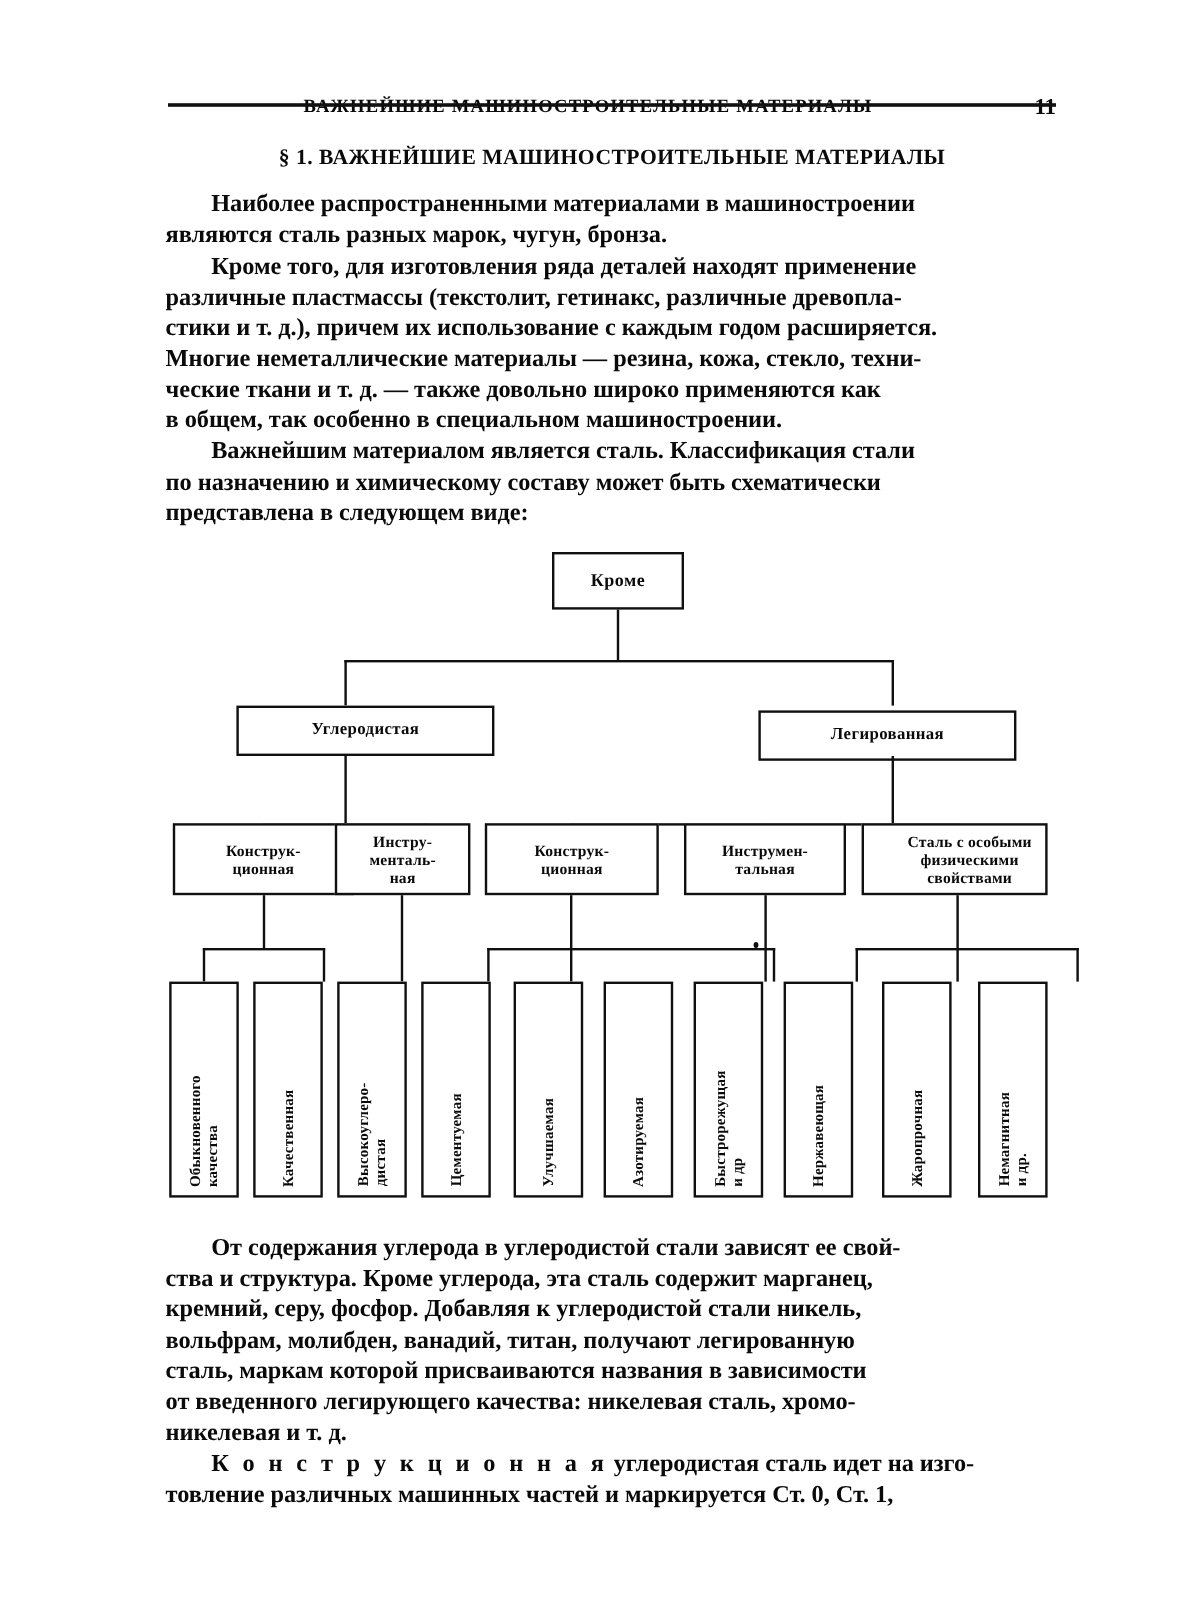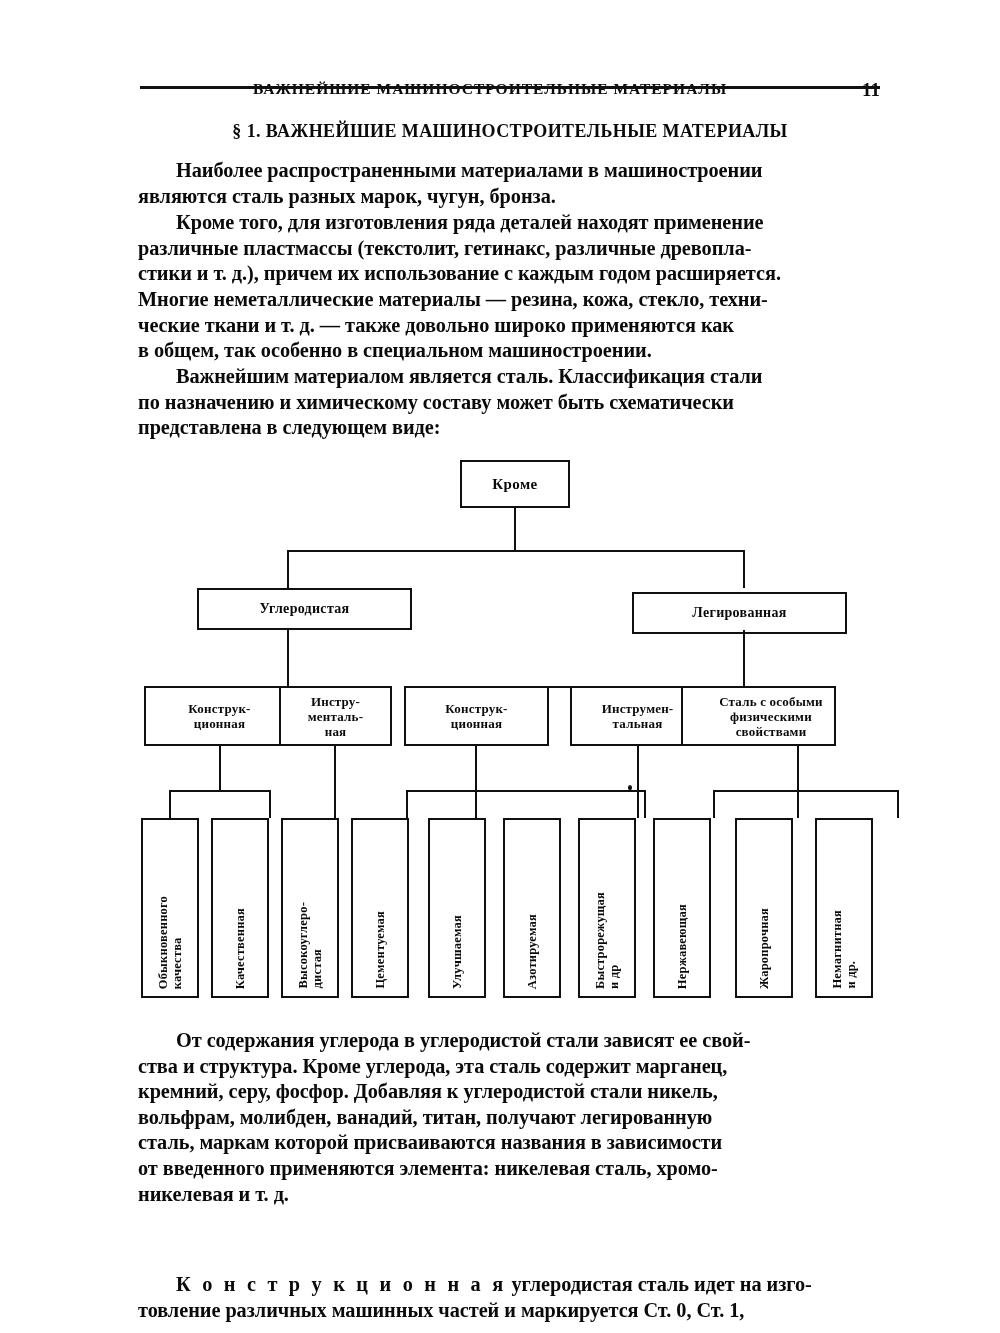--- a/index.html
+++ b/index.html
@@ -87,21 +87,21 @@
     font-family: "Liberation Serif", "DejaVu Serif", serif;
     letter-spacing: -0.05px;
     text-justify: inter-word;
   }
   .para > span { display: block; }
   .p1 { top: 158px; }
   .p2 { top: 210px; }
   .p3 { top: 287px; }
   .p4 { top: 364px; }
   .p5 { top: 1028px; }
-  .p7 { top: 1272px; }
+  .p7 { top: 1208px; }
 
   .indent::before {
     content: "";
     display: inline-block;
     width: 38px;
   }
   .spaced {
     letter-spacing: 3.2px;
   }
 
@@ -235,21 +235,21 @@
 ная</span>
     </div>
     <div class="dbox lvl3" style="left:404px; top:246px; width:145px; height:60px;">
       <span style="white-space:pre-line">Конструк-
 ционная</span>
     </div>
     <div class="dbox lvl3" style="left:570px; top:246px; width:135px; height:60px;">
       <span style="white-space:pre-line">Инструмен-
 тальная</span>
     </div>
-    <div class="dbox lvl3" style="left:681px; top:246px; width:155px; height:60px;padding-left:25px;">
+    <div class="dbox lvl3" style="left:718px; top:246px; width:155px; height:60px;padding-left:25px;">
       <span style="white-space:pre-line">Сталь с особыми
 физическими
 свойствами</span>
     </div>
 
     <div class="conn v" style="left:219px; top:306px; width:2px; height:44px;"></div>
     <div class="conn h" style="left:169px; top:350px; width:102px; height:2px;"></div>
     <div class="conn v" style="left:169px; top:350px; width:2px; height:28px;"></div>
     <div class="conn v" style="left:269px; top:350px; width:2px; height:28px;"></div>
 
@@ -306,21 +306,21 @@
     </div>
 
   </div>
 
   <div class="para p5">
     <span class="indent">От содержания углерода в углеродистой стали зависят ее свой-</span>
     <span>ства и структура. Кроме углерода, эта сталь содержит марганец,</span>
     <span>кремний, серу, фосфор. Добавляя к углеродистой стали никель,</span>
     <span>вольфрам, молибден, ванадий, титан, получают легированную</span>
     <span>сталь, маркам которой присваиваются названия в зависимости</span>
-    <span>от введенного применяются элемента: никелевая сталь, хромо-</span>
+    <span>от введенного легирующего качества: никелевая сталь, хромо-</span>
     <span>никелевая и т. д.</span>
   </div>
 
   <div class="para p7">
     <span>
       <span class="indent" style="display:inline-block"></span><span class="spaced">К о н с т р у к ц и о н н а я</span><span> углеродистая сталь идет на изго-</span>
     </span>
     <span>товление различных машинных частей и маркируется Ст. 0, Ст. 1,</span>
   </div>
 

